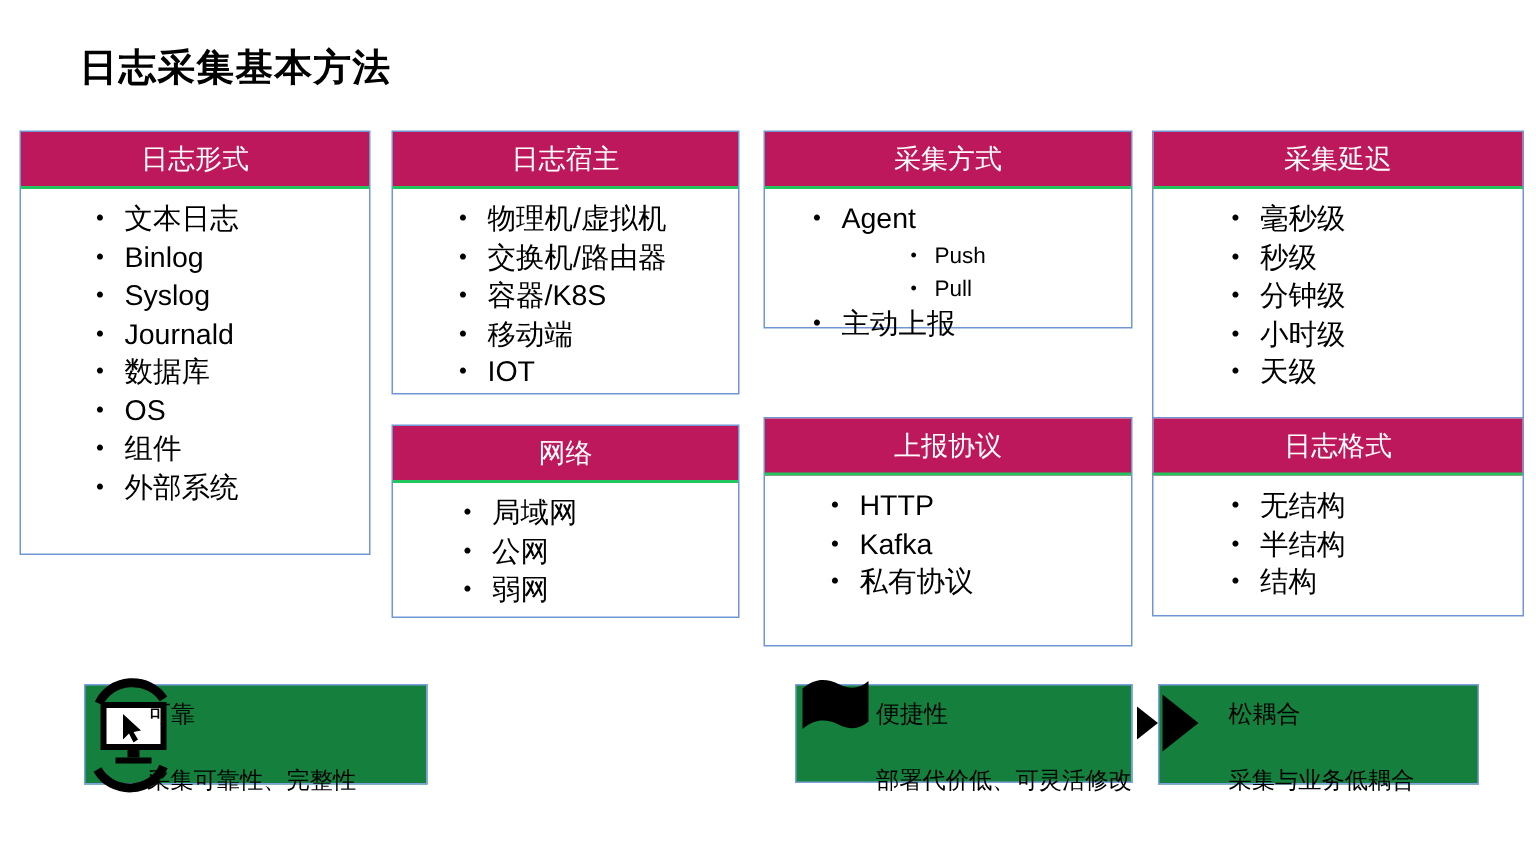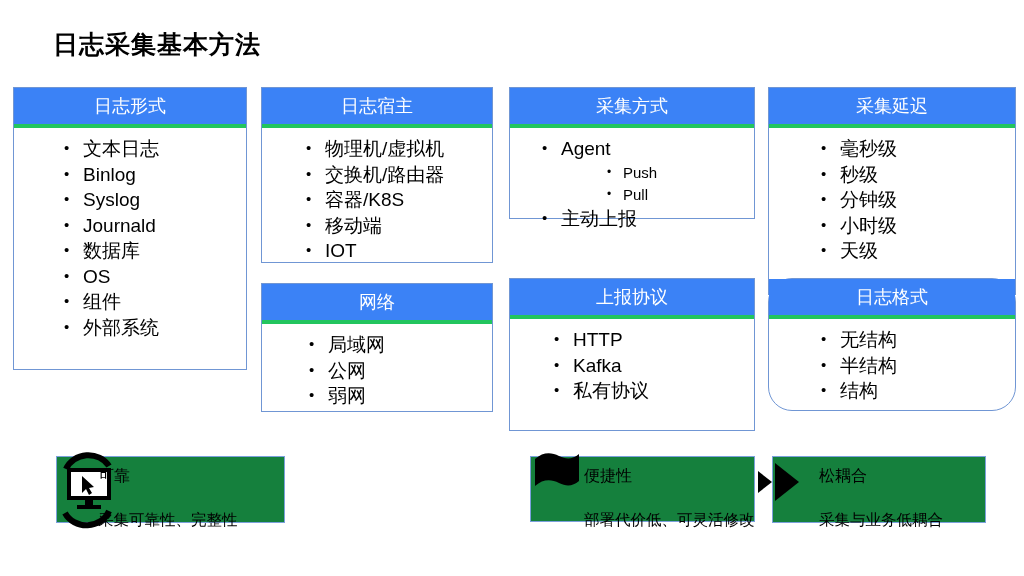--- a/index.html
+++ b/index.html
@@ -2,21 +2,21 @@
 <html><head>
 <meta charset="utf-8">
 <style>
   html,body{margin:0;padding:0;background:#ffffff;}
   body{font-family:"Liberation Sans","DejaVu Sans",sans-serif;}
   .slide{position:relative;width:1024px;height:576px;background:#ffffff;overflow:hidden;}
 
   .page-title{position:absolute;left:53px;top:28px;font-size:25px;font-weight:bold;color:#000;letter-spacing:1px;}
 
   .card{position:absolute;border:1px solid #7096d4;background:#ffffff;box-sizing:border-box;}
-  .card-header{height:36px;background:#3b82f6;border-bottom:4px solid #22c55e;color:#ffffff;
+  .card-header{height:36px;background:#be185d;border-bottom:2px solid #22c55e;color:#ffffff;
     display:flex;align-items:center;justify-content:center;font-size:18px;}
   ul.items{list-style:none;margin:0;padding:8px 6px 0 var(--indent,44px);font-size:19px;line-height:25.5px;color:#000;}
   ul.items li{position:relative;padding-left:21px;}
   ul.items li::before{content:"•";position:absolute;left:2px;top:-1px;font-size:15px;}
   ul.sublist{list-style:none;margin:0;padding:0 0 0 44px;font-size:15px;line-height:22px;}
   ul.sublist li{position:relative;padding-left:18px;}
   ul.sublist li::before{content:"•";position:absolute;left:2px;top:-1px;font-size:12px;}
 
   .feature{position:absolute;border:1px solid #7ca0dc;background:#15803d;box-sizing:border-box;overflow:visible;}
   .feature .ftext{position:absolute;top:0;left:0;right:0;}
@@ -89,21 +89,21 @@
 
   <div class="card" style="left:509px;top:278px;width:246px;height:153px;--indent:42px;">
     <div class="card-header">上报协议</div>
     <ul class="items">
         <li>HTTP</li>
         <li>Kafka</li>
         <li>私有协议</li>
       </ul>
   </div>
 
-  <div class="card" style="left:768px;top:278px;width:248px;height:133px;border-radius:24px;--indent:50px;">
+  <div class="card" style="left:768px;top:278px;width:248px;height:133px;--indent:50px;">
     <div class="card-header">日志格式</div>
     <ul class="items">
         <li>无结构</li>
         <li>半结构</li>
         <li>结构</li>
       </ul>
   </div>
 
   <div class="feature" style="left:56px;top:456px;width:229px;height:67px;">
     <span class="ficon" style="left:2px;top:-6px;">

